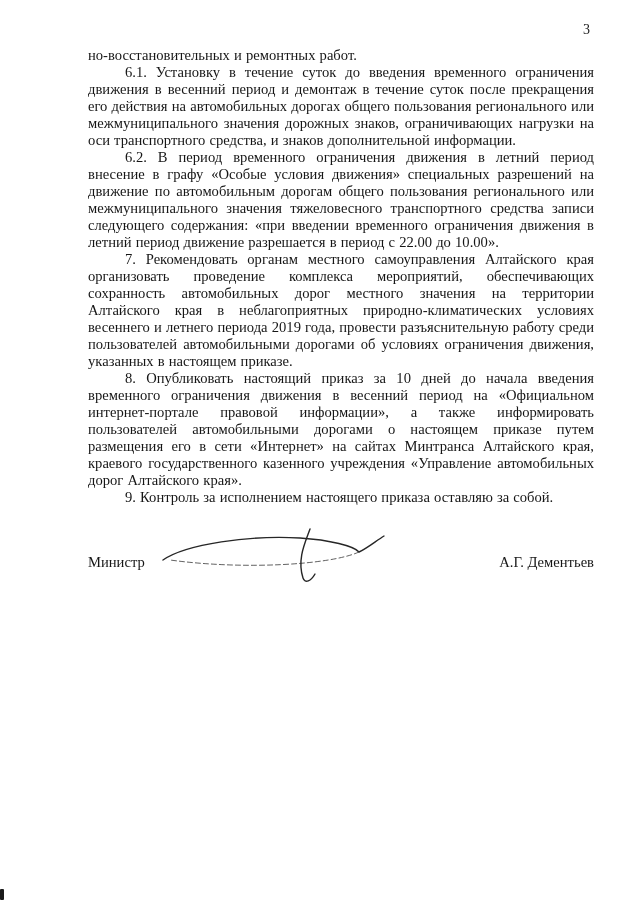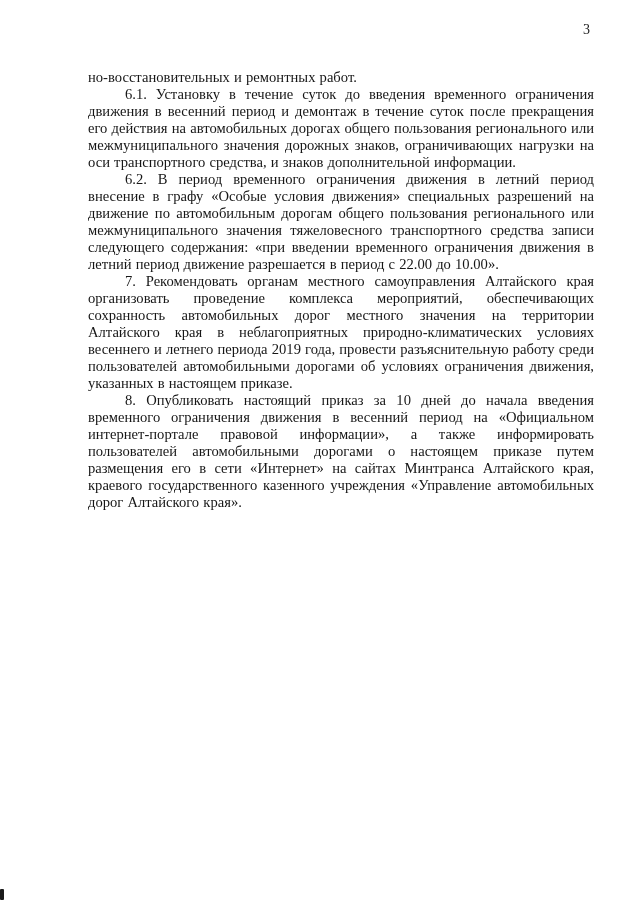--- a/index.html
+++ b/index.html
@@ -18,21 +18,21 @@
   }
   .page-number {
     position: absolute;
     top: 22px;
     right: 50px;
     font-size: 14px;
     color: #1c1c1c;
   }
   .content {
     position: absolute;
-    top: 69px;
+    top: 47px;
     left: 88px;
     width: 506px;
   }
   .content p {
     font-size: 14.6px;
     line-height: 17px;
     text-align: justify;
     text-indent: 37px;
     word-spacing: 0.5px;
   }
@@ -79,17 +79,31 @@
 <div class="page">
 
   <div class="page-number">3</div>
 
   <div class="content">
     <p class="continuation">но-восстановительных и ремонтных работ.</p>
     <p>6.1. Установку в течение суток до введения временного ограничения движения в весенний период и демонтаж в течение суток после прекращения его действия на автомобильных дорогах общего пользования регионального или межмуниципального значения дорожных знаков, ограничивающих нагрузки на оси транспортного средства, и знаков дополнительной информации.</p>
     <p>6.2. В период временного ограничения движения в летний период внесение в графу «Особые условия движения» специальных разрешений на движение по автомобильным дорогам общего пользования регионального или межмуниципального значения тяжеловесного транспортного средства записи следующего содержания: «при введении временного ограничения движения в летний период движение разрешается в период с 22.00 до 10.00».</p>
     <p>7. Рекомендовать органам местного самоуправления Алтайского края организовать проведение комплекса мероприятий, обеспечивающих сохранность автомобильных дорог местного значения на территории Алтайского края в неблагоприятных природно-климатических условиях весеннего и летнего периода 2019 года, провести разъяснительную работу среди пользователей автомобильными дорогами об условиях ограничения движения, указанных в настоящем приказе.</p>
     <p>8. Опубликовать настоящий приказ за 10 дней до начала введения временного ограничения движения в весенний период на «Официальном интернет-портале правовой информации», а также информировать пользователей автомобильными дорогами о настоящем приказе путем размещения его в сети «Интернет» на сайтах Минтранса Алтайского края, краевого государственного казенного учреждения «Управление автомобильных дорог Алтайского края».</p>
+    <p>9. Контроль за исполнением настоящего приказа оставляю за собой.</p>
 
+    <div class="signature-row">
+      <span class="signatory-title">Министр</span>
+
+      <span class="signature-mark">
+        <svg width="232" height="60" viewBox="0 0 232 60" xmlns="http://www.w3.org/2000/svg">
+          <path d="M 5 32 C 28 16, 92 7, 142 10 C 172 12, 196 18, 201 24 C 208 21, 218 13, 226 8" fill="none" stroke="#262626" stroke-width="1.4" stroke-linecap="round"></path>
+          <path d="M 201 24 C 172 37, 85 42, 12 32" fill="none" stroke="#3a3a3a" stroke-width="1" stroke-linecap="round" stroke-dasharray="5 3" opacity="0.8"></path>
+          <path d="M 152 1 C 147 15, 139 31, 145 50 C 147 56, 153 53, 157 46" fill="none" stroke="#262626" stroke-width="1.4" stroke-linecap="round"></path>
+        </svg>
+      </span>
+
+      <span class="signatory-name">А.Г. Дементьев</span>
+    </div>
   </div>
 
   <div class="scan-artifact"></div>
 </div>
 
 </body></html>

